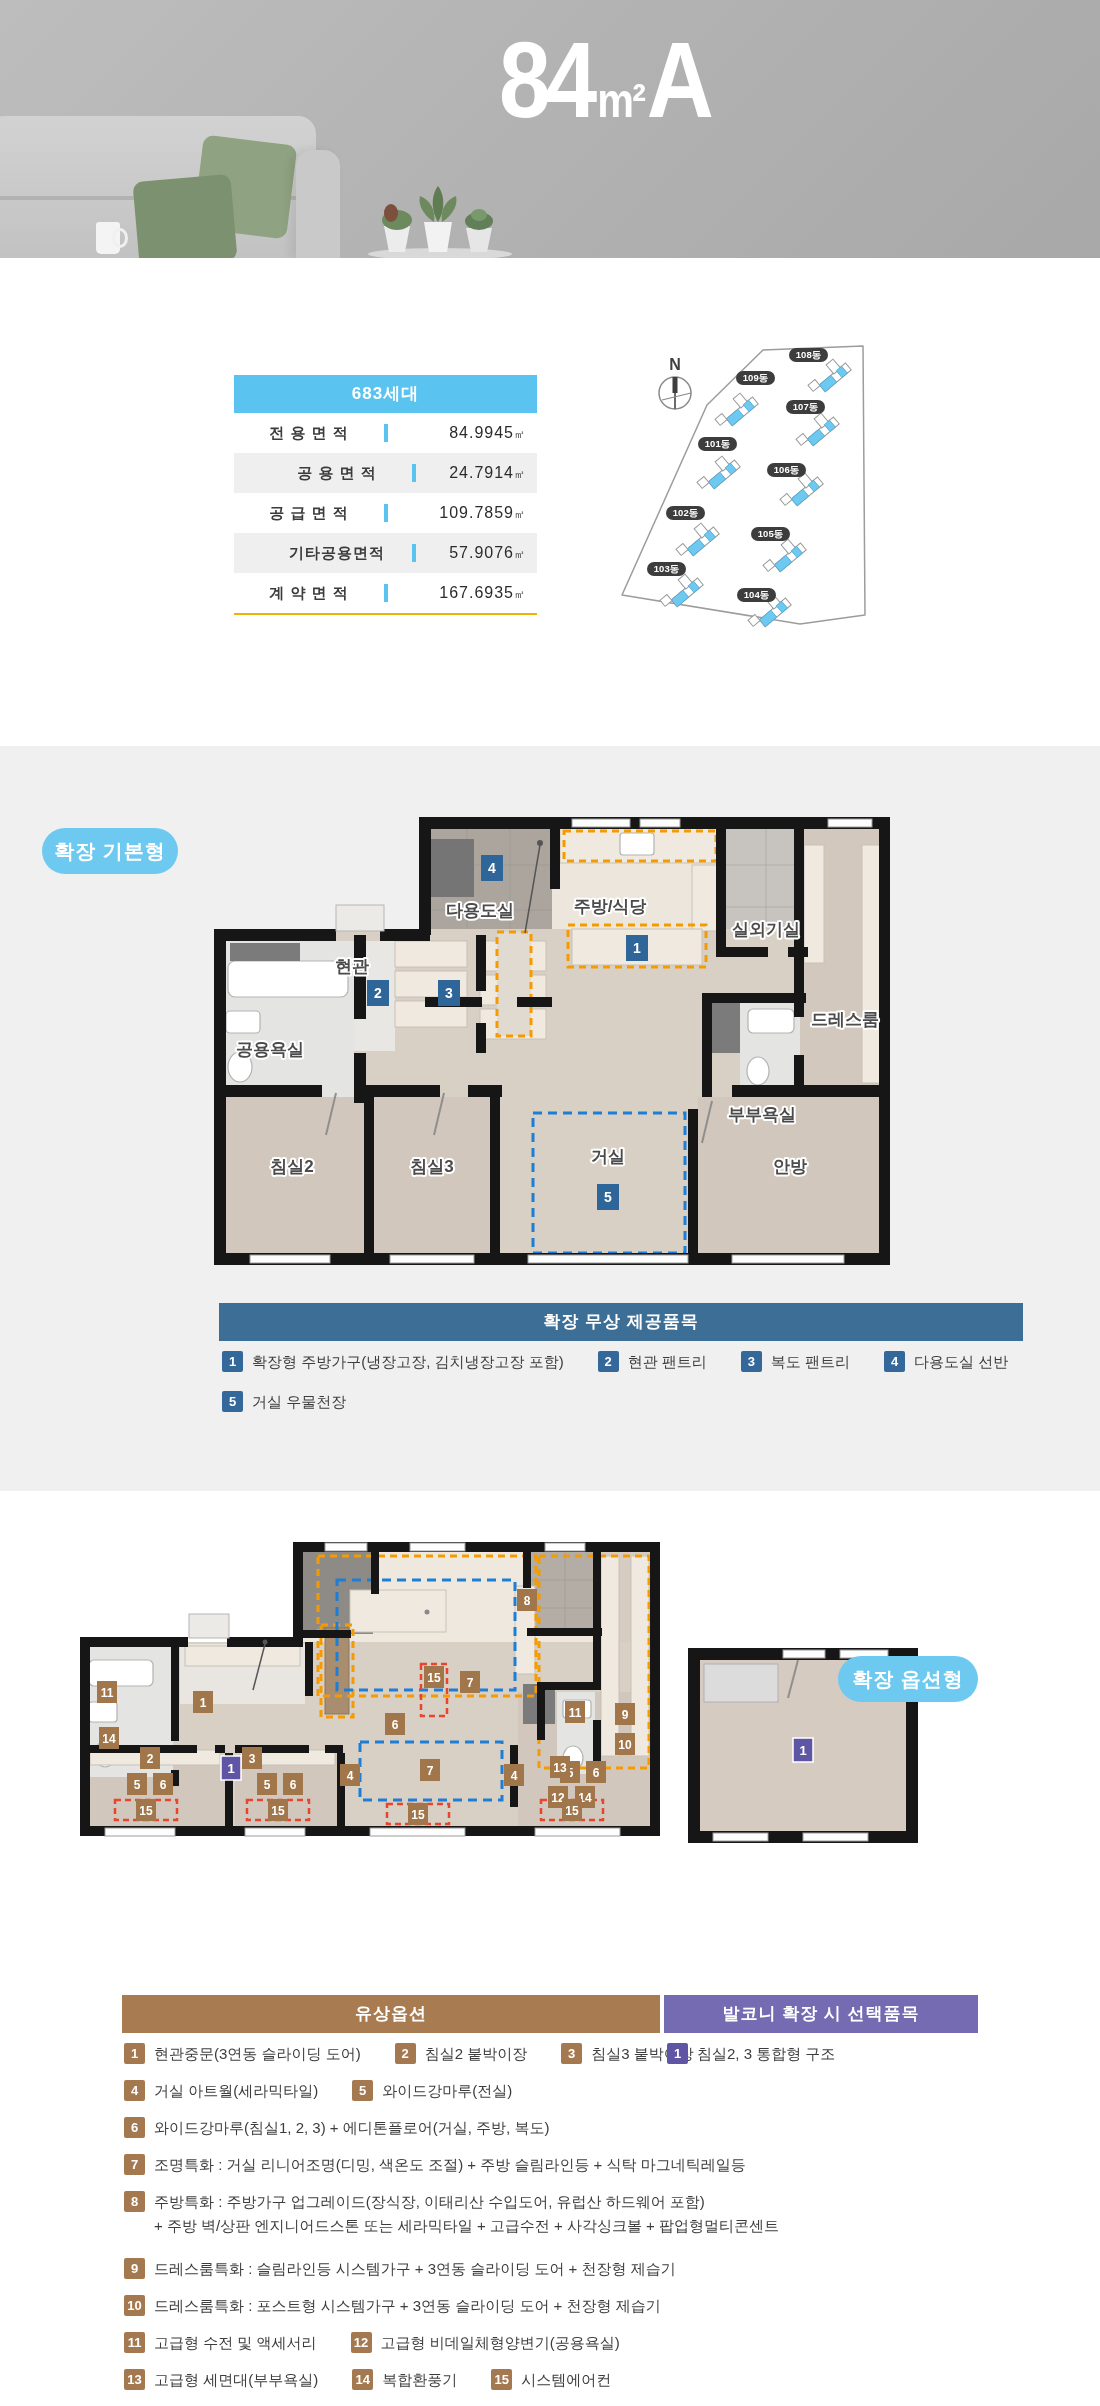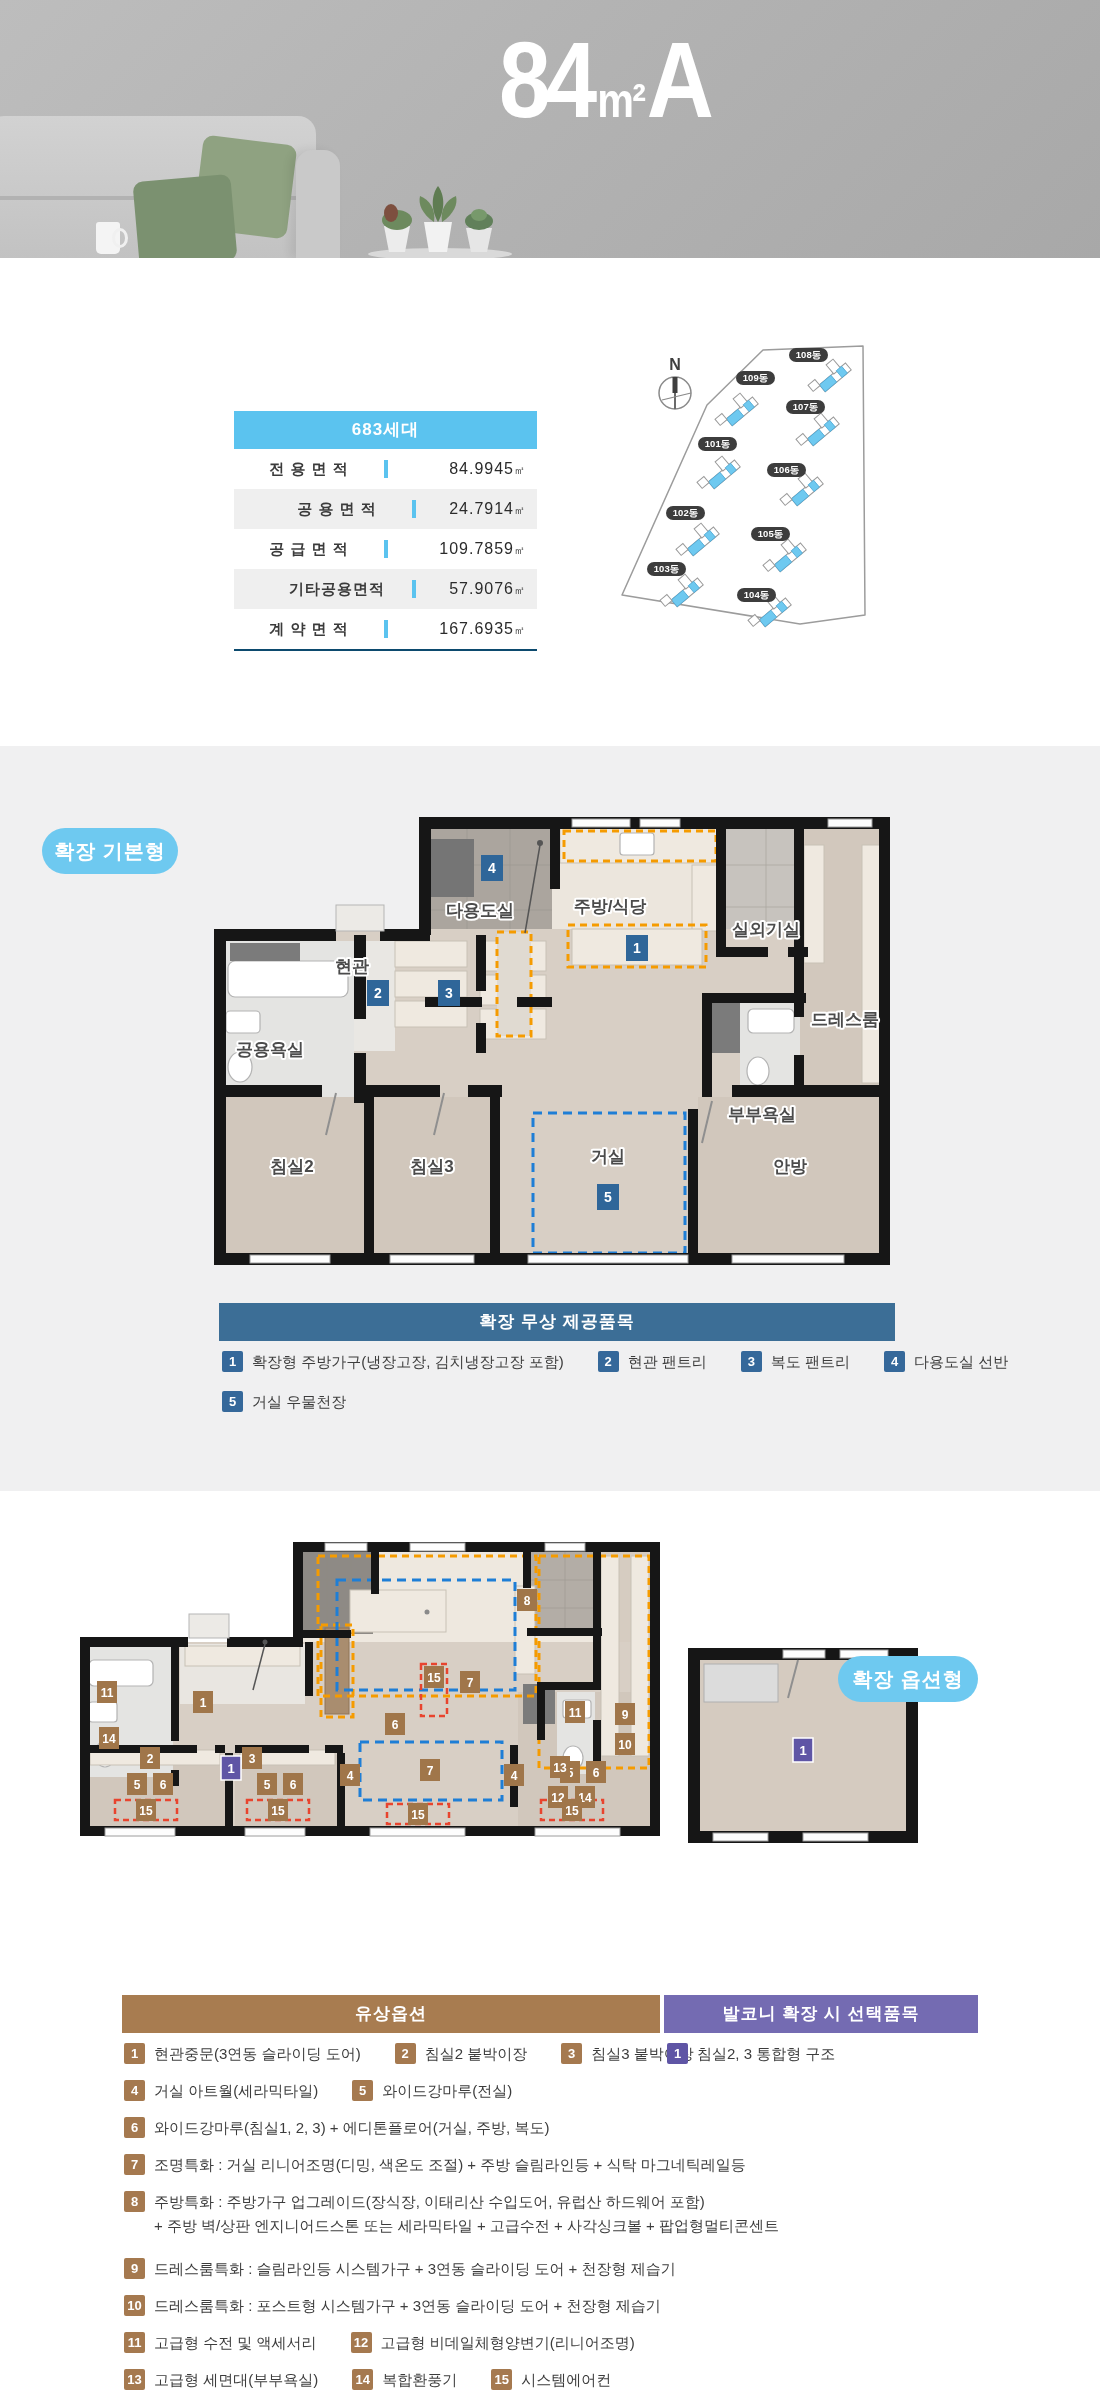--- a/index.html
+++ b/index.html
@@ -18,21 +18,21 @@
   .pillow2{position:absolute;left:136px;top:178px;width:98px;height:86px;background:#7b9170;
         border-radius:10px;transform:rotate(-5deg);}
   .mug{position:absolute;left:96px;top:222px;width:24px;height:32px;background:#f4f4f4;border-radius:3px 3px 5px 5px;}
   .mug:after{content:"";position:absolute;right:-8px;top:6px;width:10px;height:14px;border:3px solid #f0f0f0;border-radius:50%;}
   .hero-title{position:absolute;left:0;top:26px;width:100%;text-align:center;padding-left:108px;box-sizing:border-box;
         color:#fff;font-weight:bold;white-space:nowrap;}
   .hero-title .inner{display:inline-block;transform:scaleX(.86);line-height:1;}
   .hnum,.htype{font-size:108px;letter-spacing:-6px;}
   .hunit{font-size:48px;letter-spacing:-2px;margin:0 3px 0 6px;}
   
-  .areatable{position:absolute;left:234px;top:375px;width:303px;border-bottom:2px solid #0c4a6e;margin-top:36px;}
+  .areatable{position:absolute;left:234px;top:375px;width:303px;border-bottom:2px solid #eab308;}
   .at-head{height:38px;line-height:38px;background:#5bc3ef;color:#fff;text-align:center;
         font-size:17px;font-weight:bold;letter-spacing:1px;}
   .at-row{display:flex;align-items:center;height:40px;font-size:15px;background:#fff;}
   .at-row.alt{background:#efefef;padding-left:28px;}
   .at-label{width:150px;text-align:center;font-weight:bold;color:#3b3b3b;letter-spacing:1px;}
   .at-div{width:4px;height:18px;background:#5bc3ef;flex:none;}
   .at-val{flex:1;text-align:right;padding-right:12px;color:#2b2b2b;font-size:16px;letter-spacing:1px;}
   .at-unit{font-size:11px;letter-spacing:0;}
   
   .sec-basic{position:absolute;left:0;top:746px;width:1100px;height:745px;background:#f0f0f1;}
@@ -315,21 +315,21 @@
       <g transform="translate(352,53)">
           <rect x="-11" y="-13" width="22" height="26" fill="#2f6699"></rect>
           <text class="bdgtxt" y="5" font-size="14">4</text>
         </g>
       <g transform="translate(468,382)">
           <rect x="-11" y="-13" width="22" height="26" fill="#2f6699"></rect>
           <text class="bdgtxt" y="5" font-size="14">5</text>
         </g>
     </svg>
 
-    <div class="hbar" style="left:219px;top:557px;width:676px;background:#3c6e96;">확장 무상 제공품목</div>
+    <div class="hbar" style="left:219px;top:557px;width:804px;background:#3c6e96;">확장 무상 제공품목</div>
     <div class="olist" style="left:222px;top:604px;">
       <div class="orow">
         <span class="item">
             <span class="nb nb-blue">1</span>
             <span>확장형 주방가구(냉장고장, 김치냉장고장 포함)</span>
           </span>
         <span class="item">
             <span class="nb nb-blue">2</span>
             <span>현관 팬트리</span>
           </span>
@@ -646,21 +646,21 @@
             <span>드레스룸특화 : 포스트형 시스템가구 + 3연동 슬라이딩 도어 + 천장형 제습기</span>
           </span>
       </div>
       <div class="orow">
         <span class="item">
             <span class="nb nb-brown">11</span>
             <span>고급형 수전 및 액세서리</span>
           </span>
         <span class="item">
             <span class="nb nb-brown">12</span>
-            <span>고급형 비데일체형양변기(리니어조명)</span>
+            <span>고급형 비데일체형양변기(공용욕실)</span>
           </span>
       </div>
       <div class="orow">
         <span class="item">
             <span class="nb nb-brown">13</span>
             <span>고급형 세면대(부부욕실)</span>
           </span>
         <span class="item">
             <span class="nb nb-brown">14</span>
             <span>복합환풍기</span>

